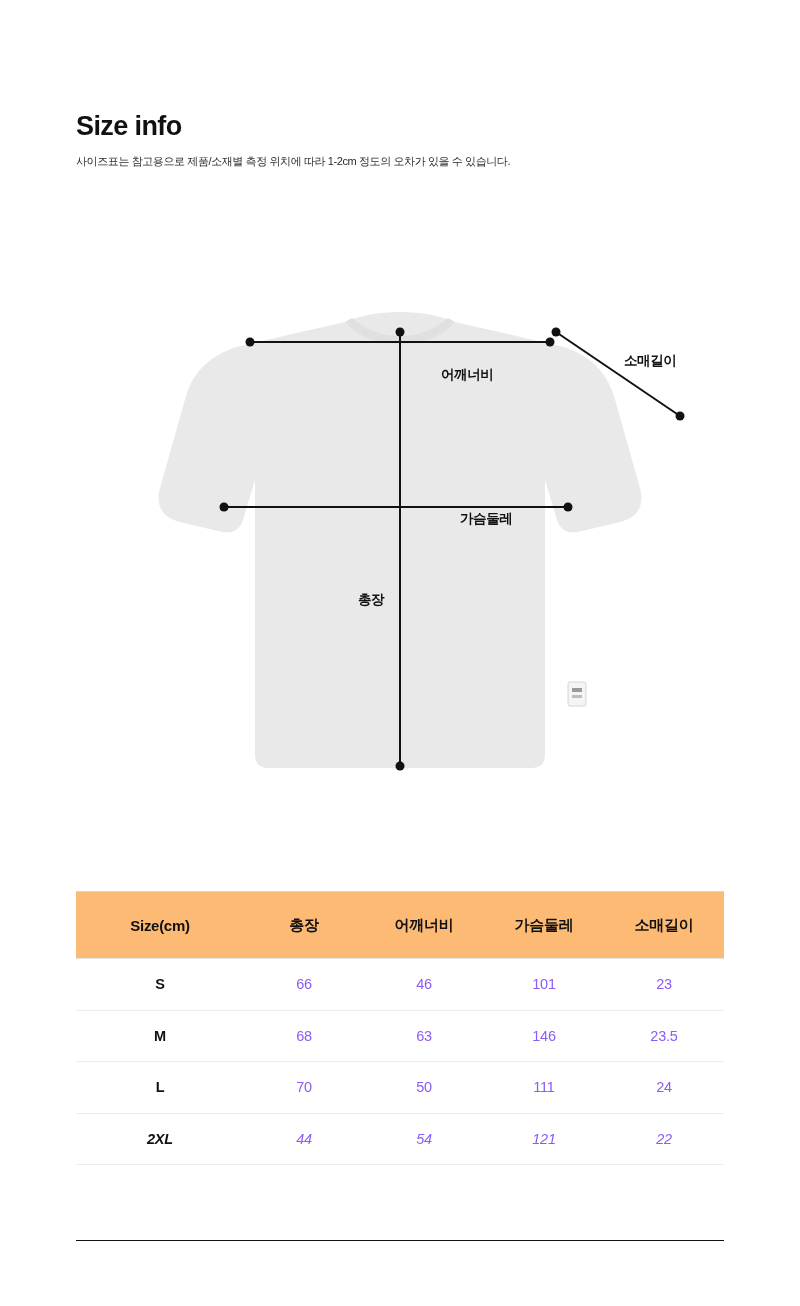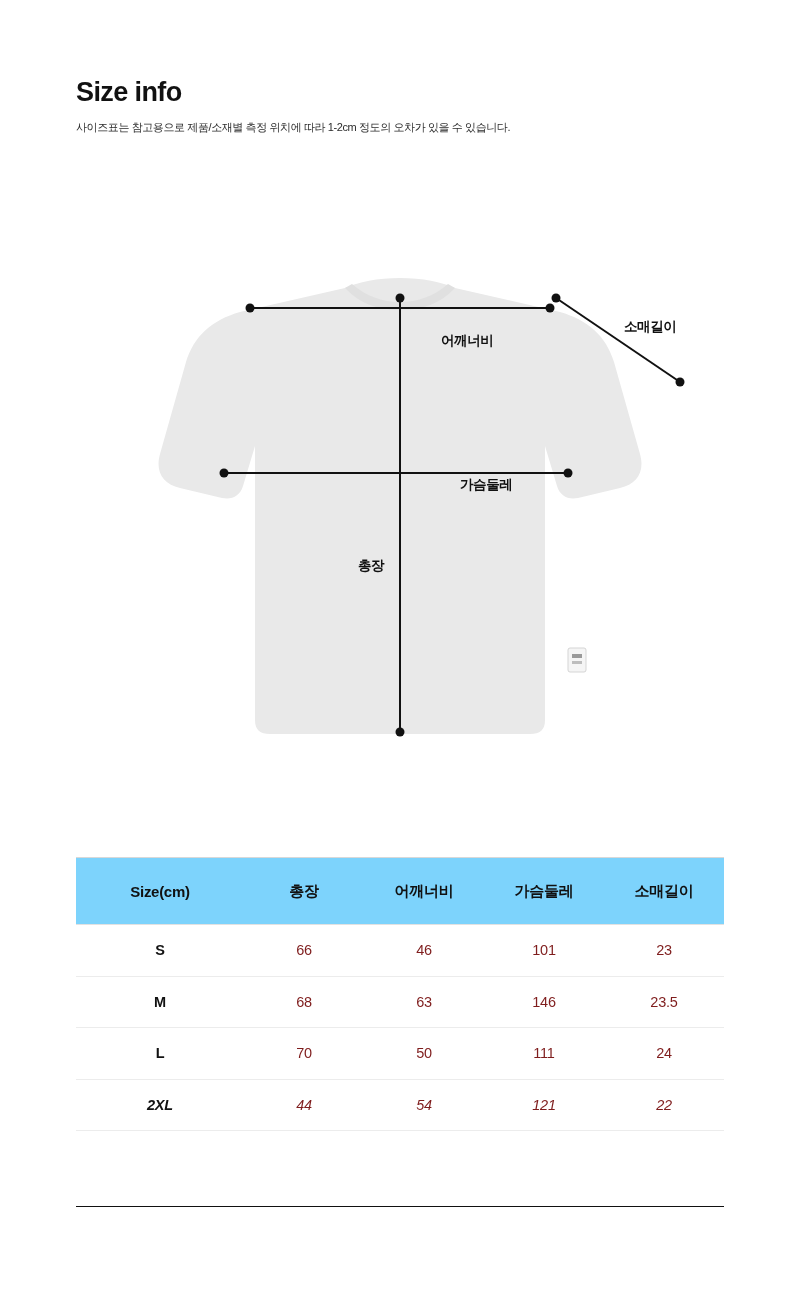--- a/index.html
+++ b/index.html
@@ -12,20 +12,21 @@
     height: 1306px;
     font-family: "Liberation Sans", sans-serif;
     color: #111111;
     position: relative;
     overflow: hidden;
   }
   .page {
     position: relative;
     width: 800px;
     height: 988px;
+    margin-top: 34px;
   }
 
   
   .header {
     position: absolute;
     left: 76px;
     top: 78px;
     width: 660px;
   }
   .title {
@@ -62,37 +63,37 @@
     left: 76px;
     top: 857px;
     width: 648px;
   }
   table.size-table {
     width: 648px;
     border-collapse: collapse;
     table-layout: fixed;
   }
   table.size-table thead th {
-    background: #7dd3fc;
+    background: #fdba74;
     font-size: 15px;
     font-weight: bold;
     color: #111111;
     height: 64px;
     letter-spacing: -0.3px;
     border-top: 1px solid #d8d8d8;
     border-bottom: 1px solid #e2e2e2;
   }
   table.size-table thead th.first {
     text-align: center;
   }
   table.size-table tbody td {
     height: 48.5px;
     text-align: center;
     font-size: 14.5px;
-    color: #7f1d1d;
+    color: #8b5cf6;
     border-bottom: 1px solid #ececec;
     letter-spacing: -0.2px;
   }
   table.size-table tbody td.rowlabel {
     font-weight: bold;
     color: #111111;
   }
   table.size-table tbody tr:last-child td {
     border-bottom: 1px solid #ececec;
     font-style: italic;

